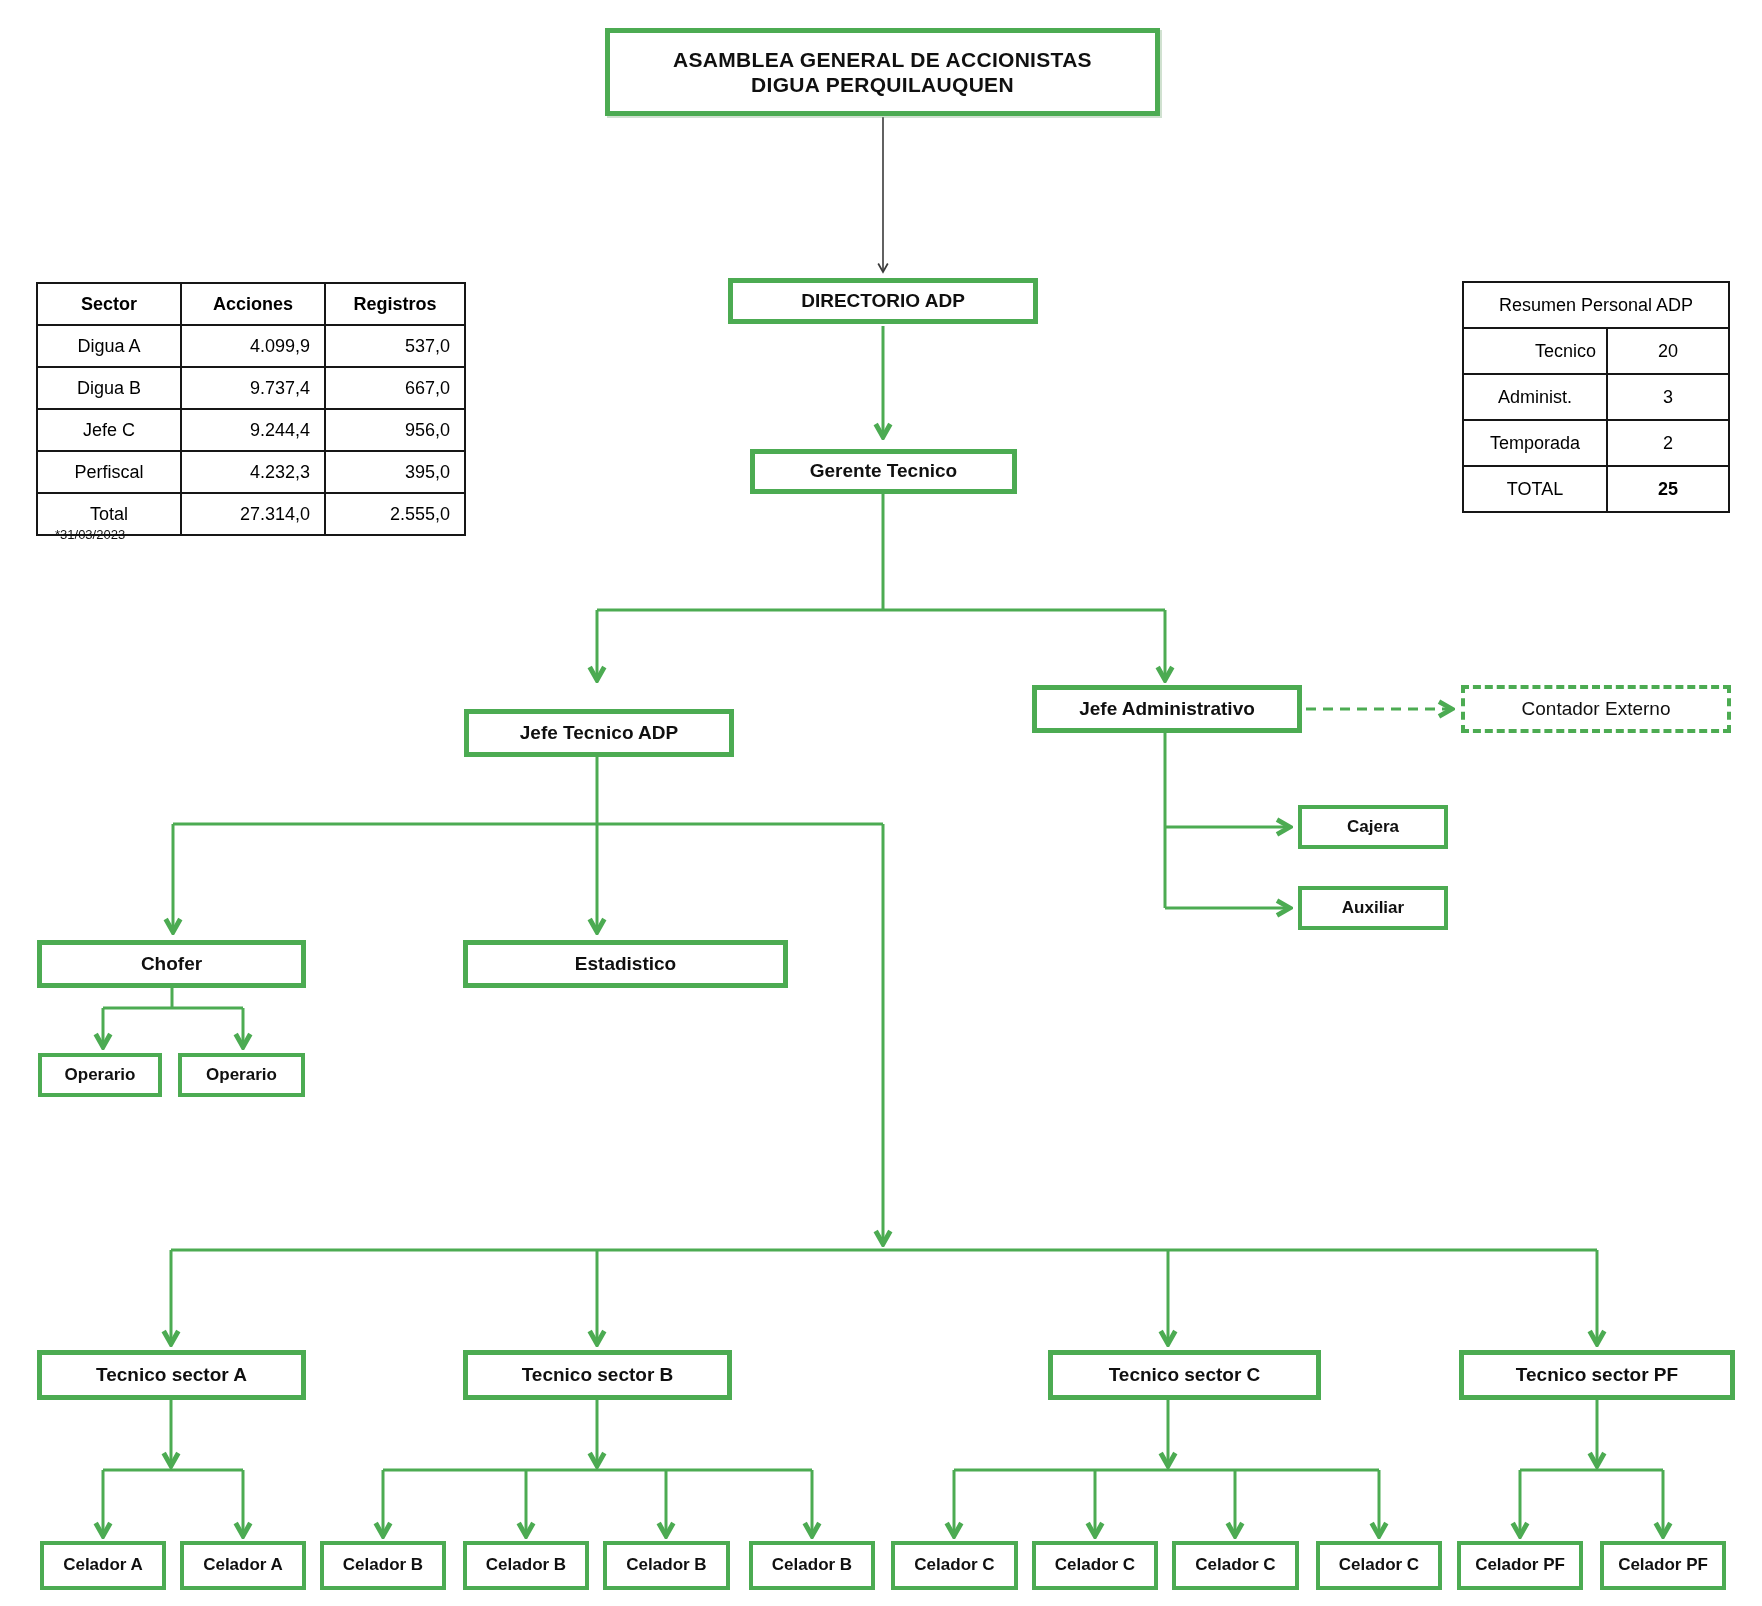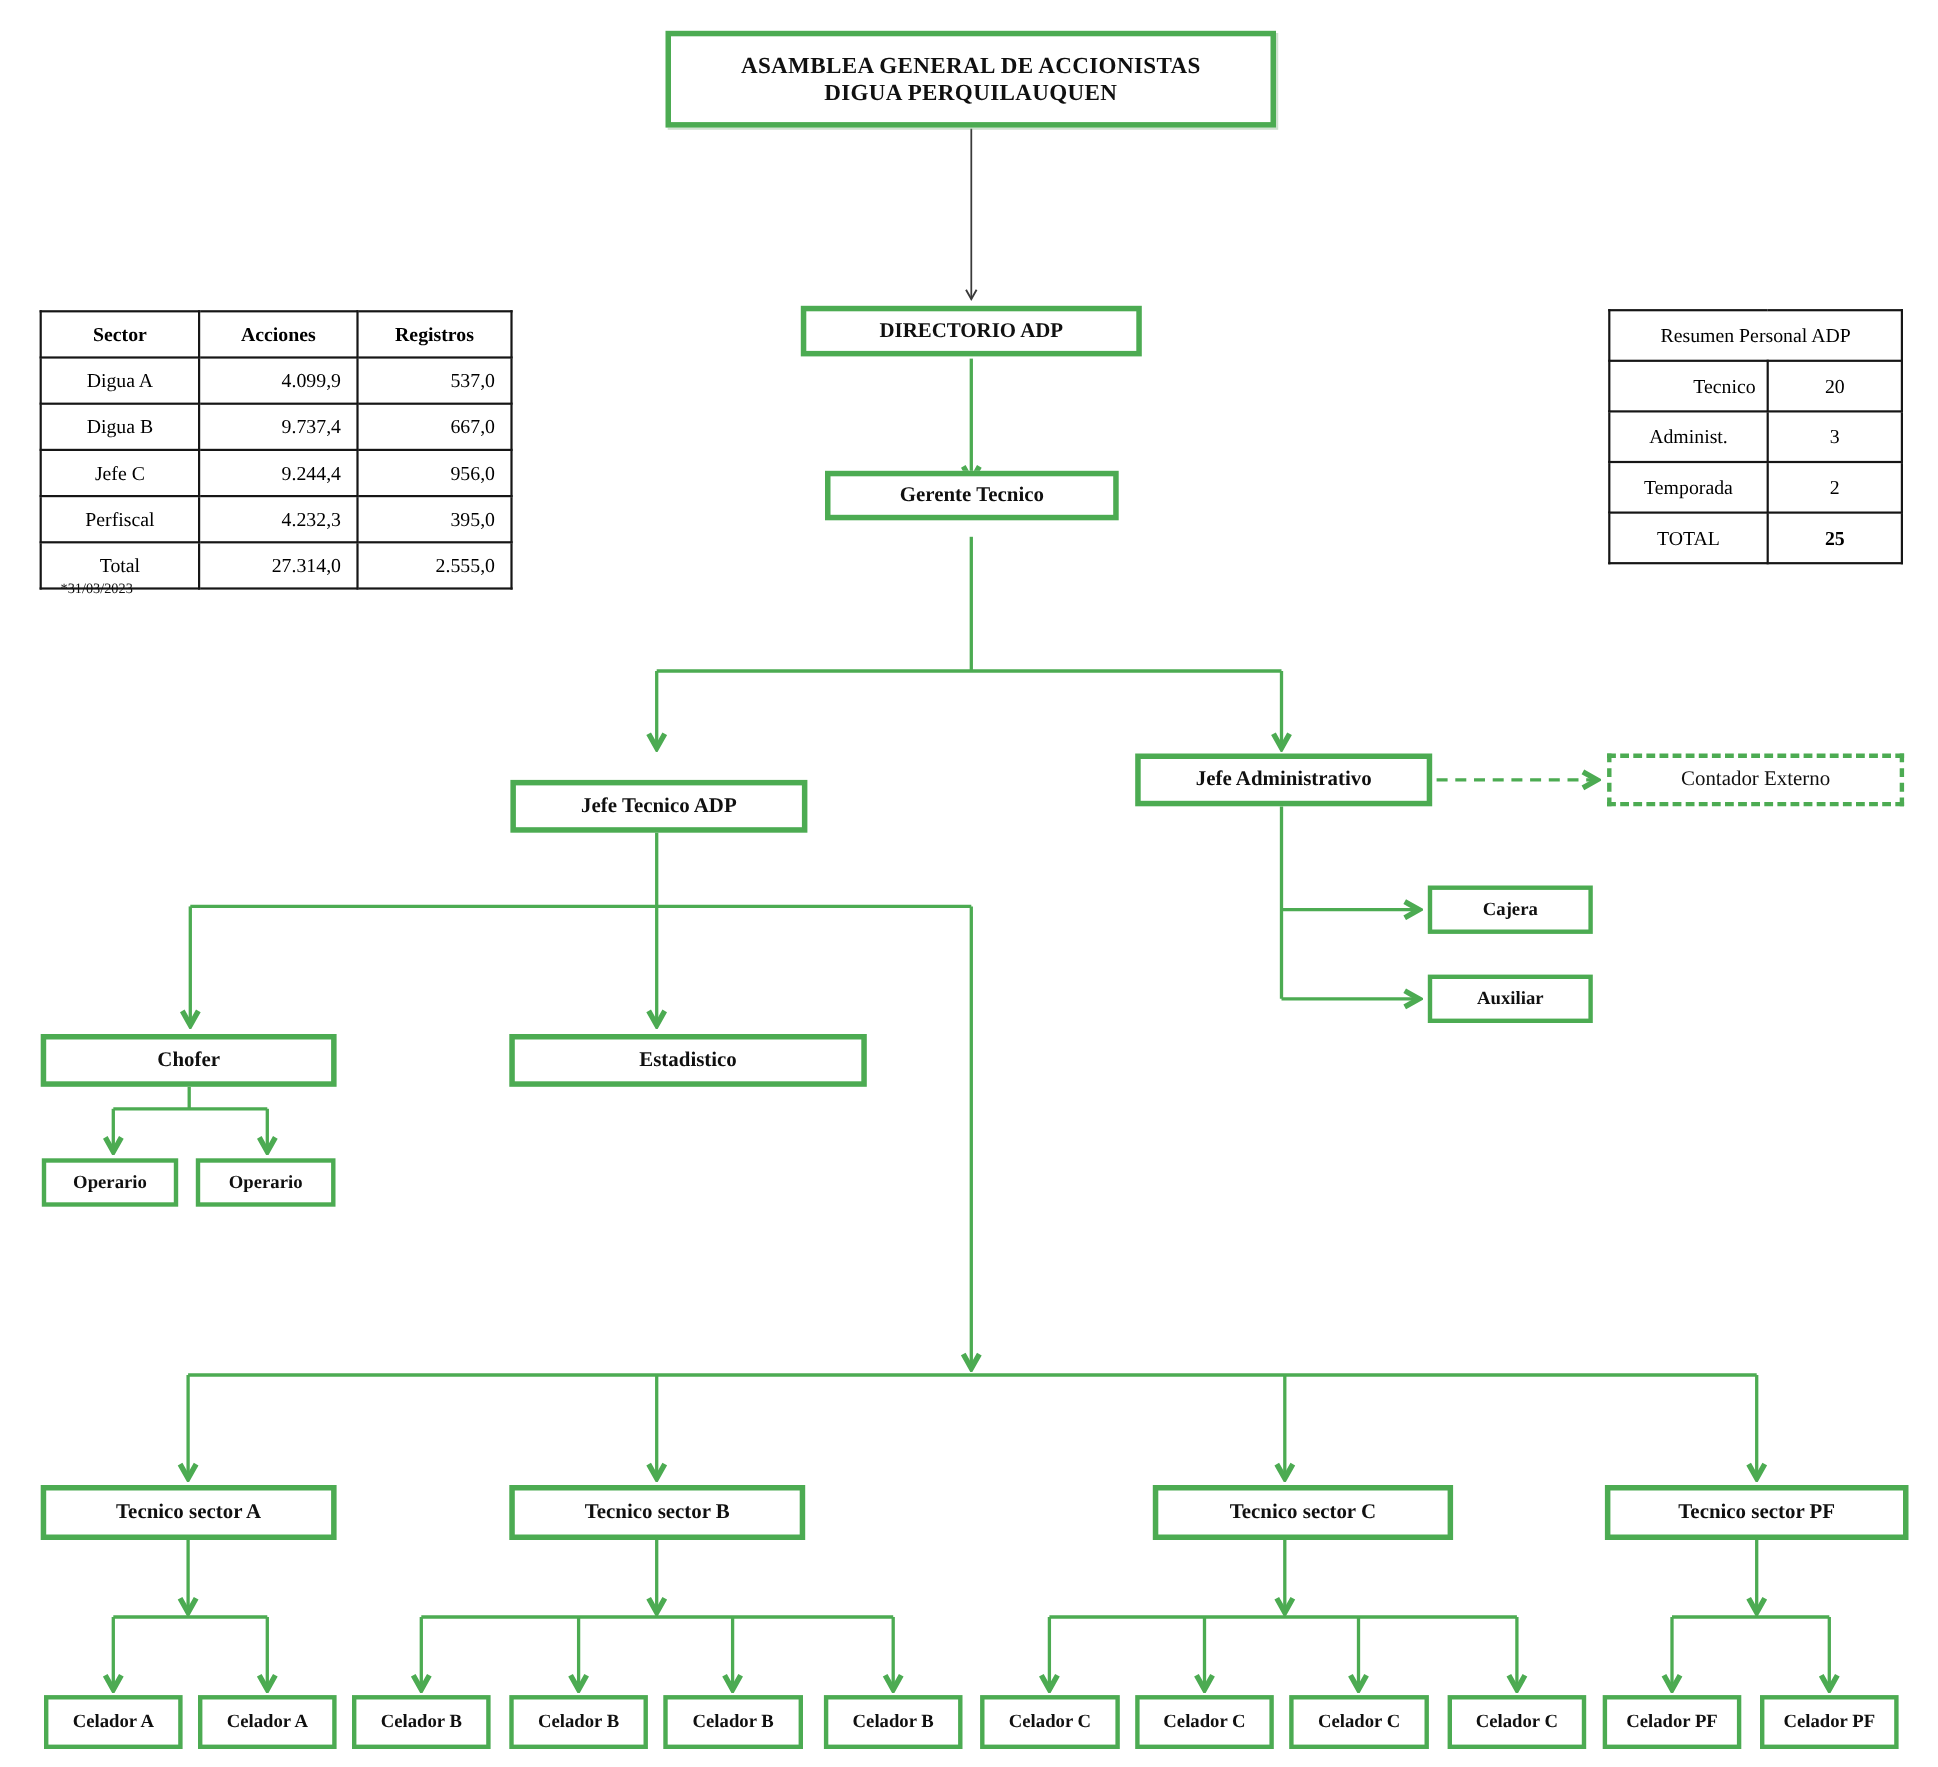--- a/index.html
+++ b/index.html
@@ -6,21 +6,21 @@
     --accent:#4cab52;
     --ink:#000000;
     --line-black:#3a3a3a;
   }
   html,body{margin:0;padding:0;background:#ffffff;}
   #canvas{
     position:relative;
     width:1762px;
     height:1606px;
     background:#ffffff;
-    font-family:Liberation Serif, serif;
+    font-family:Liberation Sans, sans-serif;
     overflow:hidden;
   }
   svg.wires{position:absolute;left:0;top:0;width:1762px;height:1606px;}
   .g{stroke:var(--accent);stroke-width:3;fill:none;}
   .k{stroke:var(--line-black);stroke-width:1.6;fill:none;}
   .dash{stroke-dasharray:10 7;}
   .box{
     position:absolute;
     box-sizing:border-box;
     background:#ffffff;
@@ -223,21 +223,21 @@
     </tr>
     <tr>
       <td>TOTAL</td>
       <td class="b">25</td>
     </tr>
   </tbody>
     </table>
 
   <div class="box" style="left:728px;top:278px;width:310px;height:46px;">DIRECTORIO ADP</div>
 
-  <div class="box" style="left:750px;top:428px;width:267px;height:45px;">Gerente Tecnico</div>
+  <div class="box" style="left:750px;top:449px;width:267px;height:45px;">Gerente Tecnico</div>
 
   <div class="box" style="left:464px;top:709px;width:270px;height:48px;">Jefe Tecnico ADP</div>
 
   <div class="box" style="left:1032px;top:685px;width:270px;height:48px;">Jefe Administrativo</div>
 
   <div class="box dashed" style="left:1461px;top:685px;width:270px;height:48px;">Contador Externo</div>
 
   <div class="box sm" style="left:1298px;top:805px;width:150px;height:44px;">Cajera</div>
 
   <div class="box sm" style="left:1298px;top:886px;width:150px;height:44px;">Auxiliar</div>

